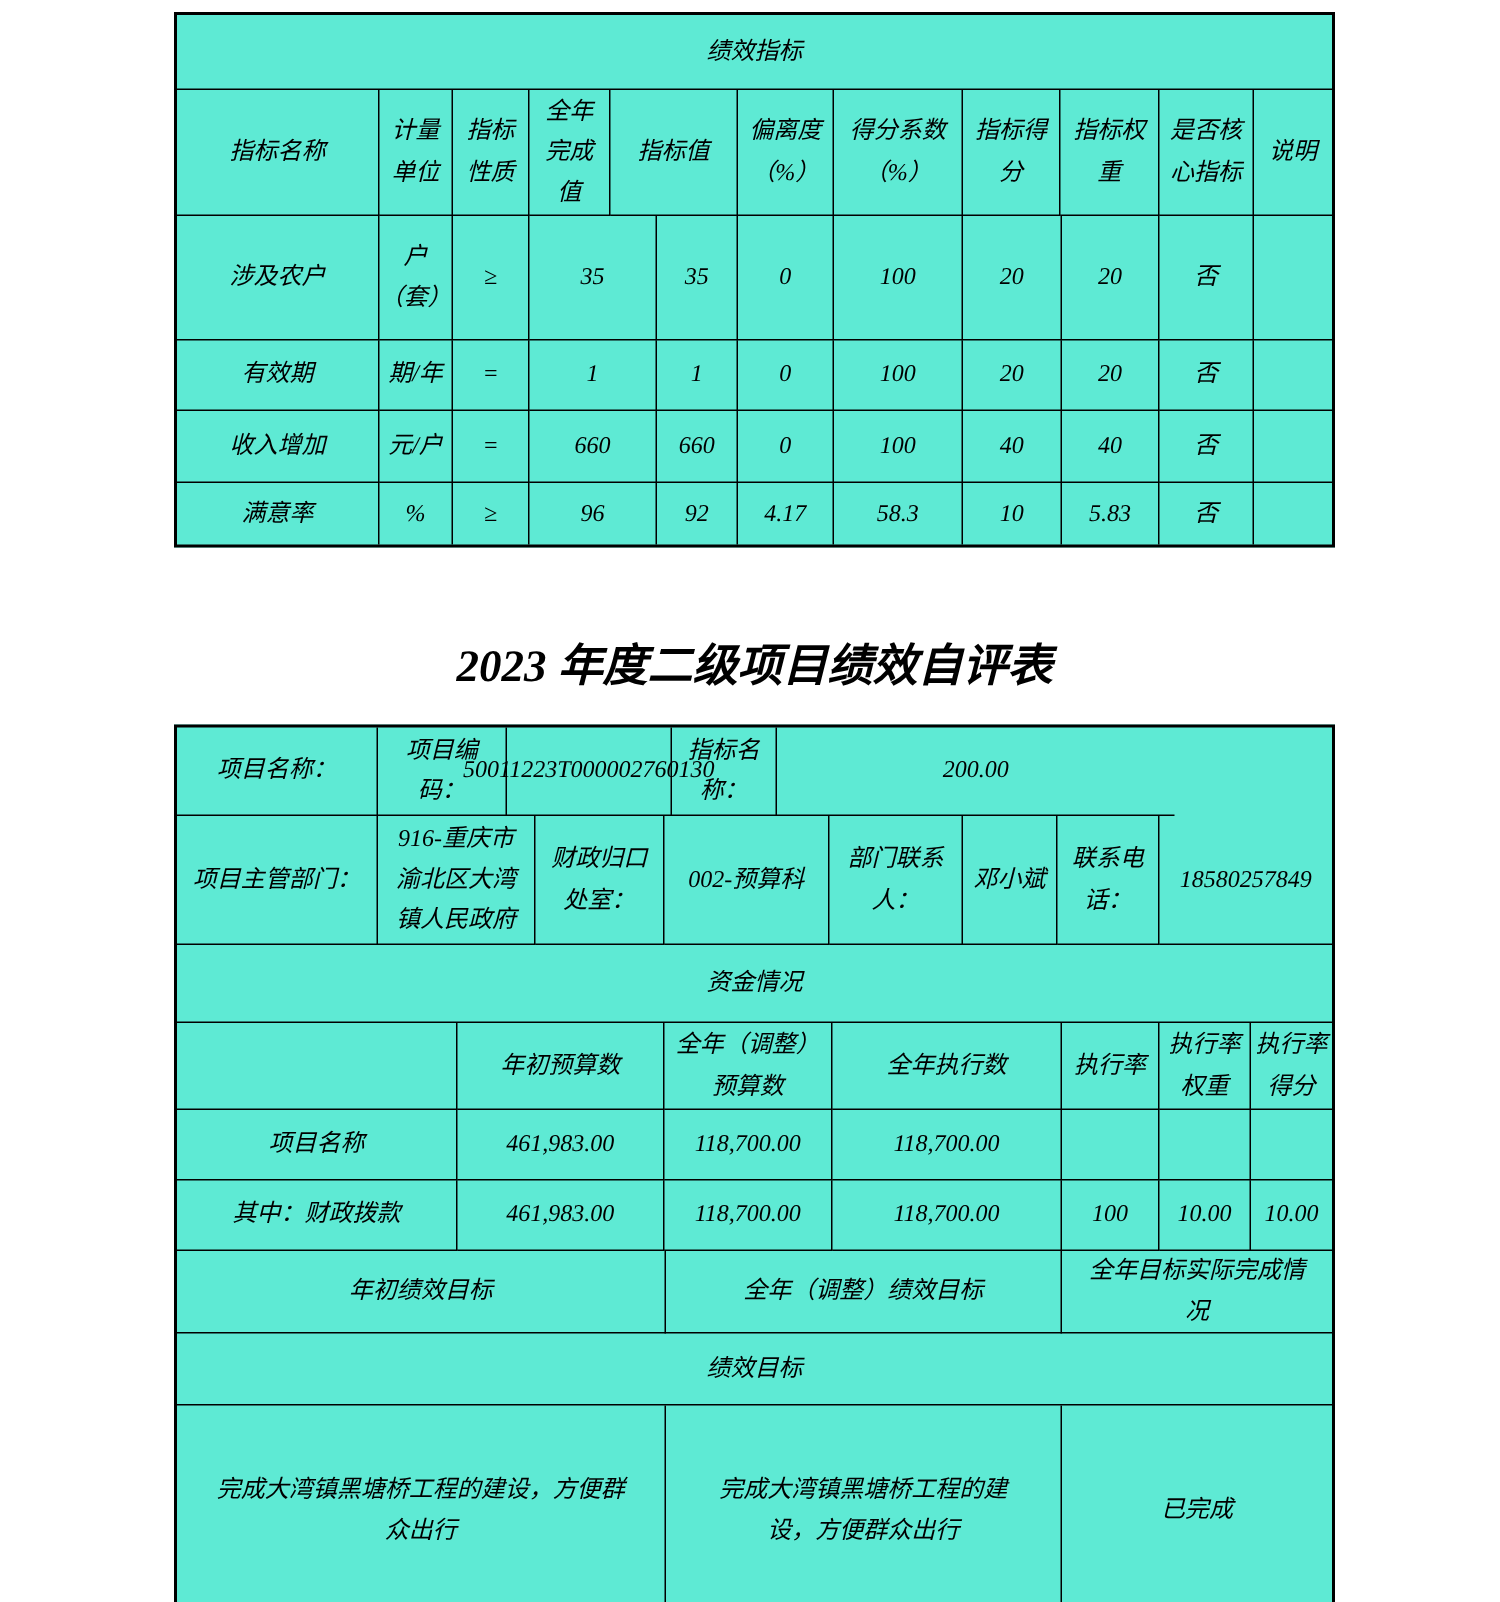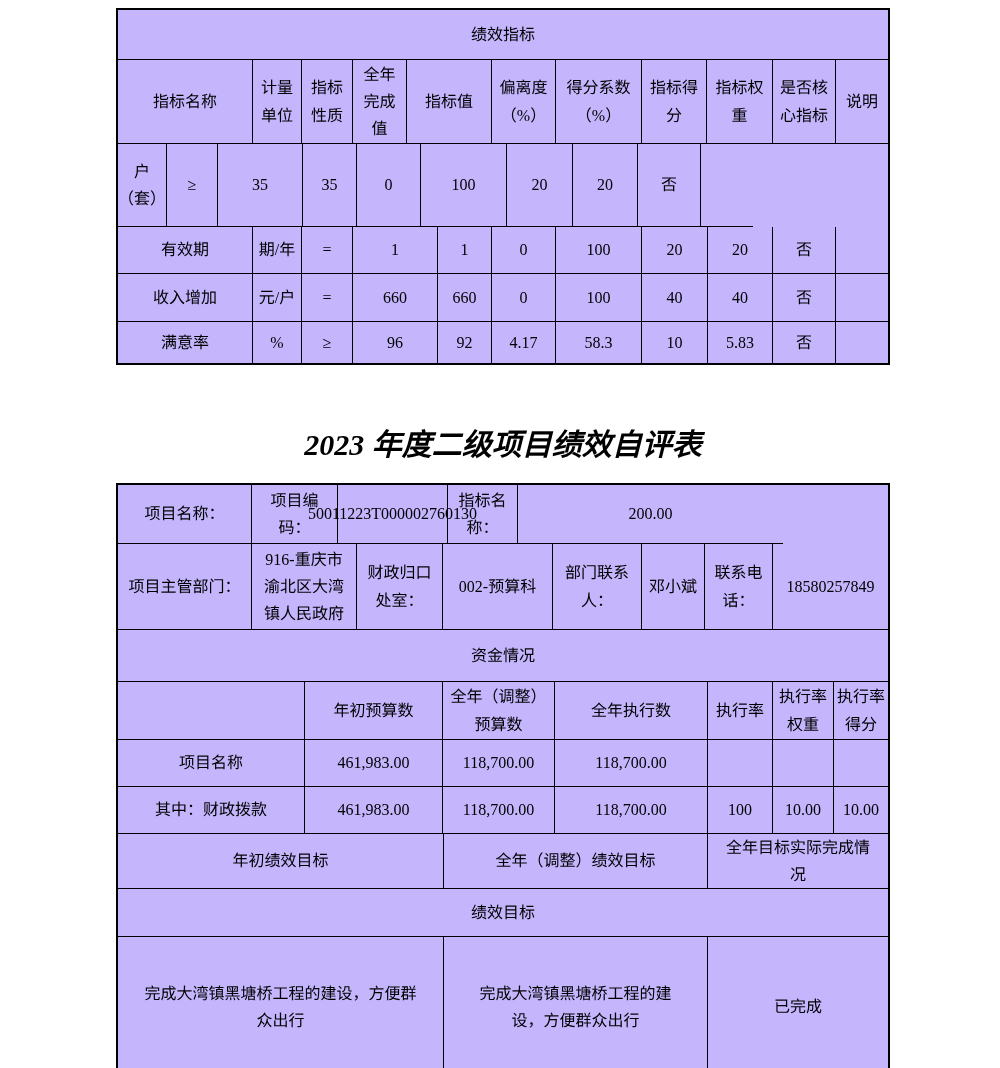--- a/index.html
+++ b/index.html
@@ -8,21 +8,22 @@
     background: #ffffff; color: #000000;
     font-family: "Liberation Serif", "DejaVu Serif", serif;
     font-size: 16px;
   }
   .page { width: 1000px; height: 1068px; overflow: hidden; }
   .tbl {
     box-sizing: border-box;
     width: 774px;
     margin-left: 116px;
     border: 2px solid #000;
-    background: #c4b5fd;
+    background: #5eead4;
+    font-style: italic;
   }
   .t1 { margin-top: 8px; }
   .t2 { margin-top: 20px; }
   .row { display: flex; }
   .cell {
     box-sizing: border-box;
     border-right: 1px solid #000;
     border-bottom: 1px solid #000;
     display: flex; align-items: center; justify-content: center;
     text-align: center;
@@ -74,20 +75,21 @@
       <div class="cell we">全年完成值</div>
       <div class="cell wd">指标值</div>
       <div class="cell wf">偏离度（%）</div>
       <div class="cell wg">得分系数（%）</div>
       <div class="cell wi">指标得分</div>
       <div class="cell wh">指标权重</div>
       <div class="cell wj">是否核心指标</div>
       <div class="cell wk">说明</div>
     </div>
     <div class="row" style="height:83px">
+      <div class="cell wa">涉及农户</div>
       <div class="cell wb">户（套）</div>
       <div class="cell wc">≥</div>
       <div class="cell wd">35</div>
       <div class="cell we">35</div>
       <div class="cell wf">0</div>
       <div class="cell wg">100</div>
       <div class="cell wh">20</div>
       <div class="cell wi">20</div>
       <div class="cell wj">否</div>
       <div class="cell wk"></div>

